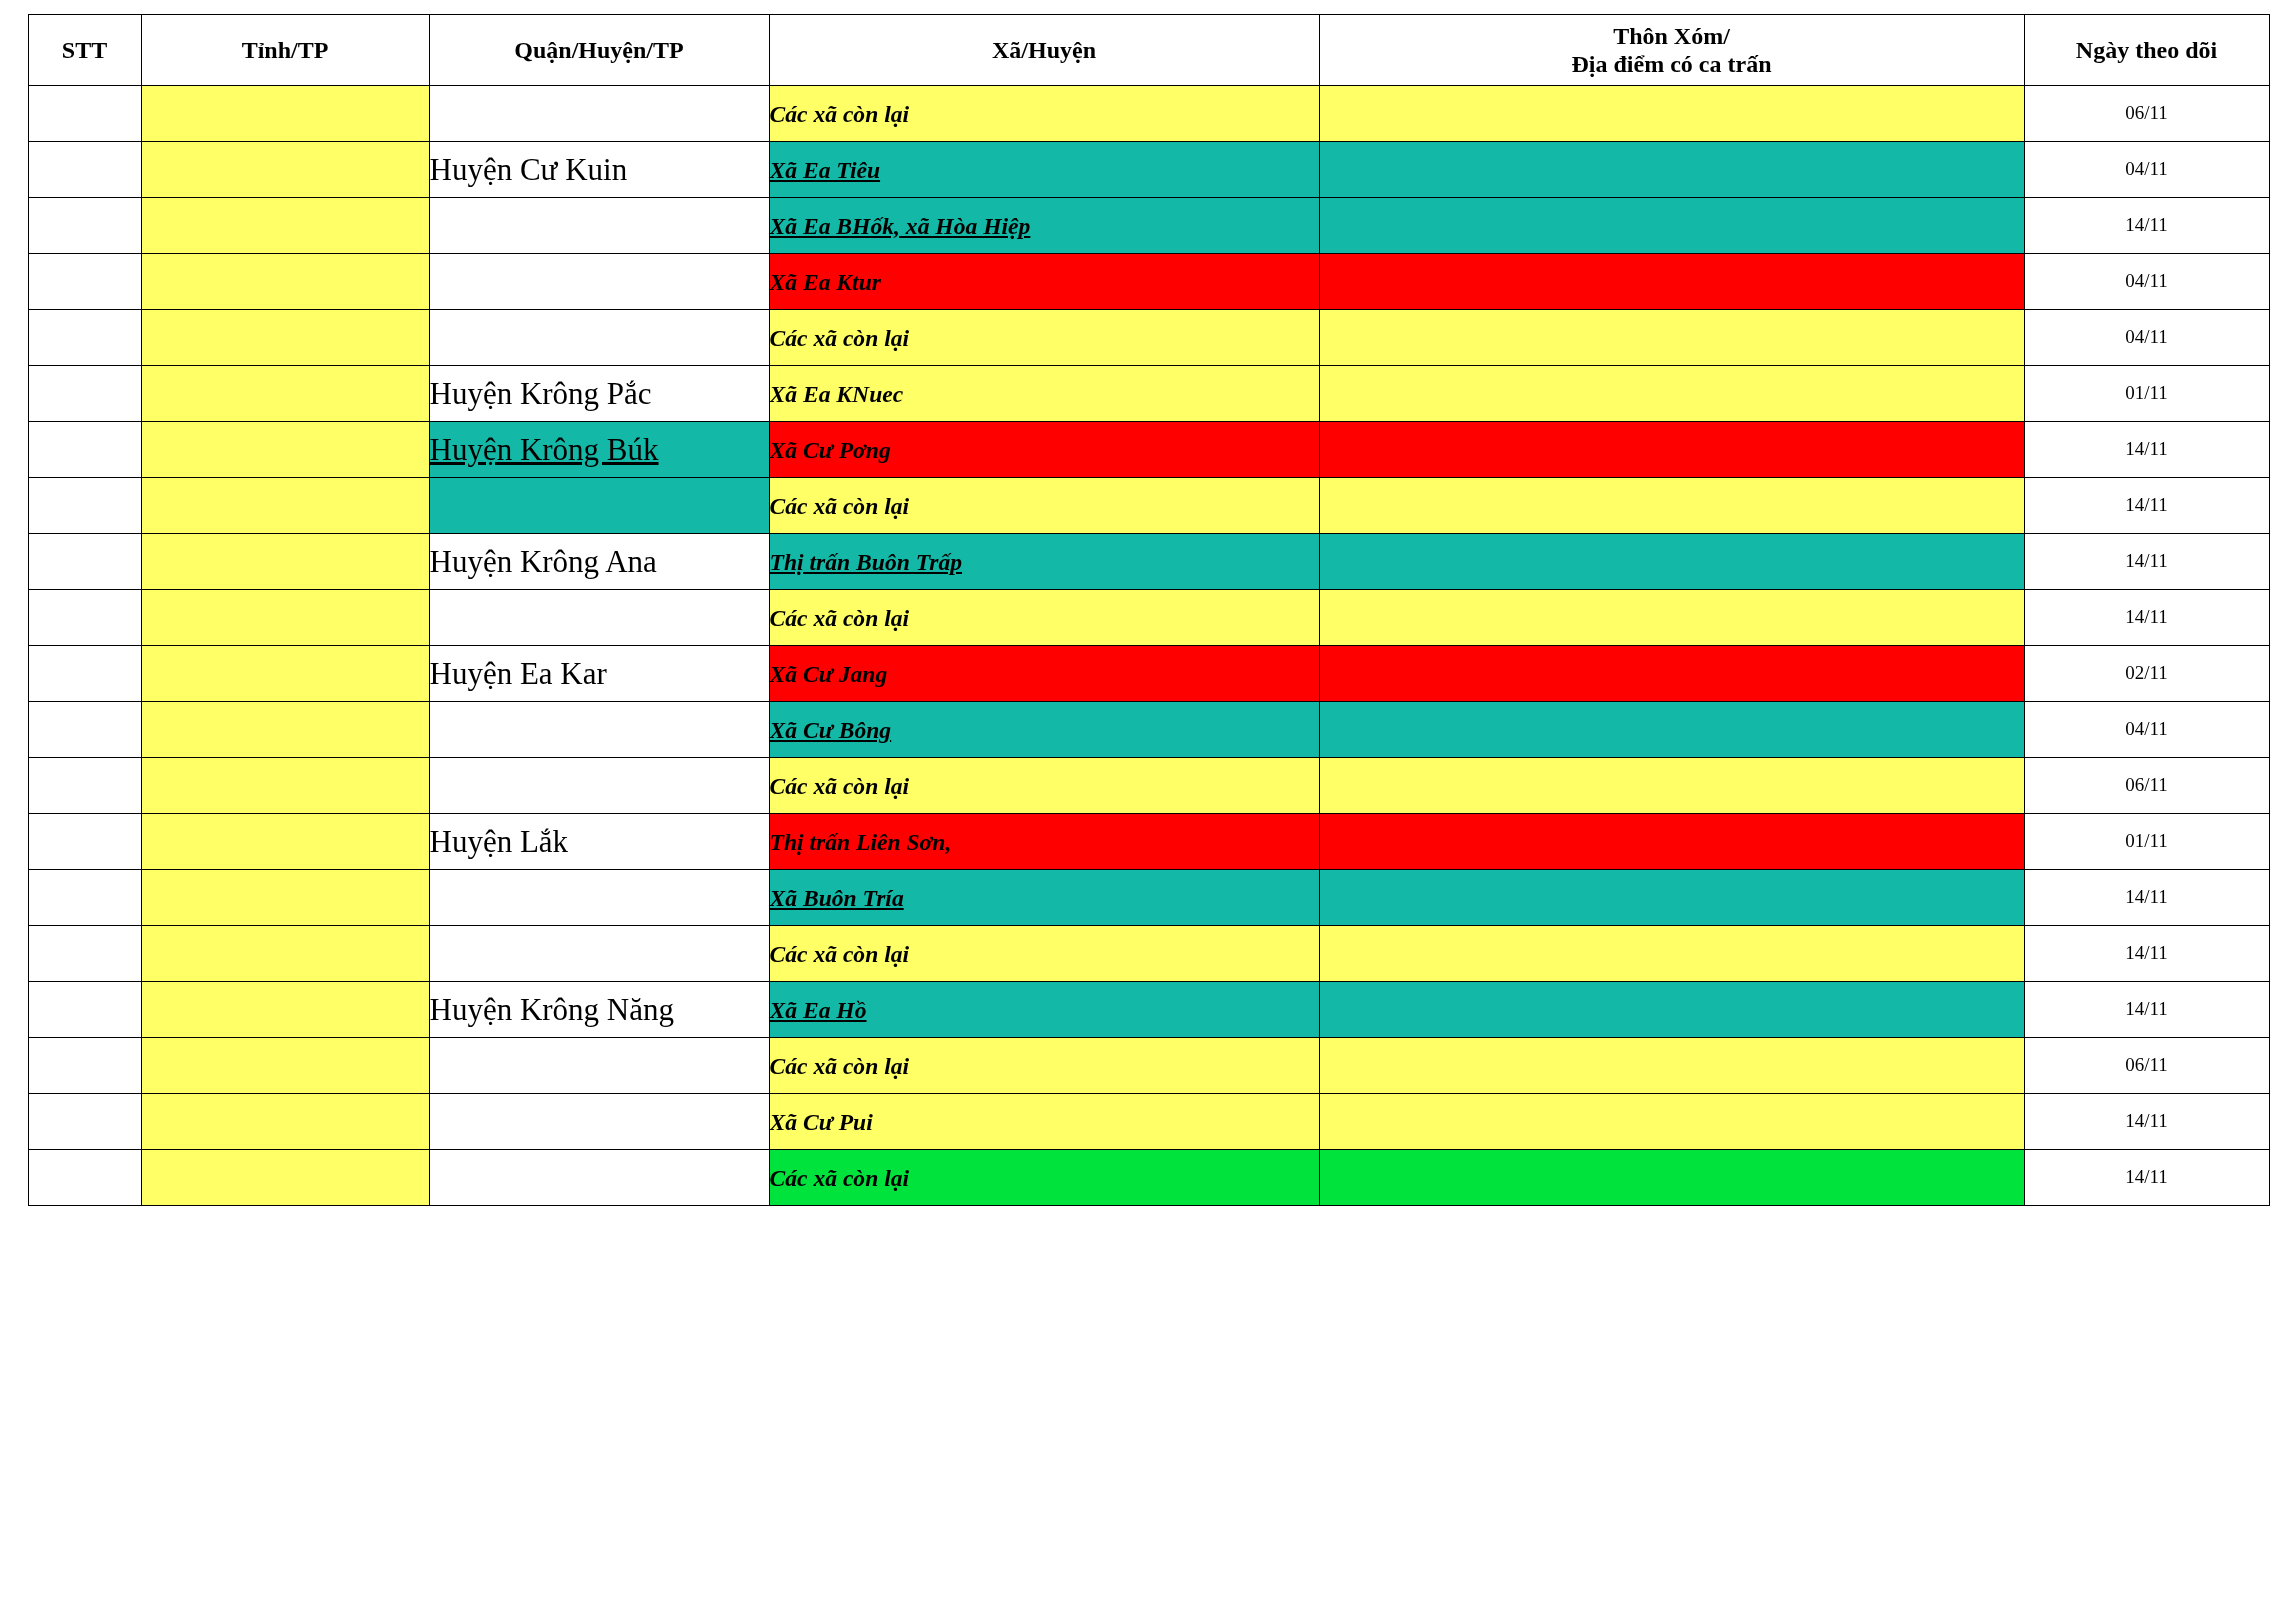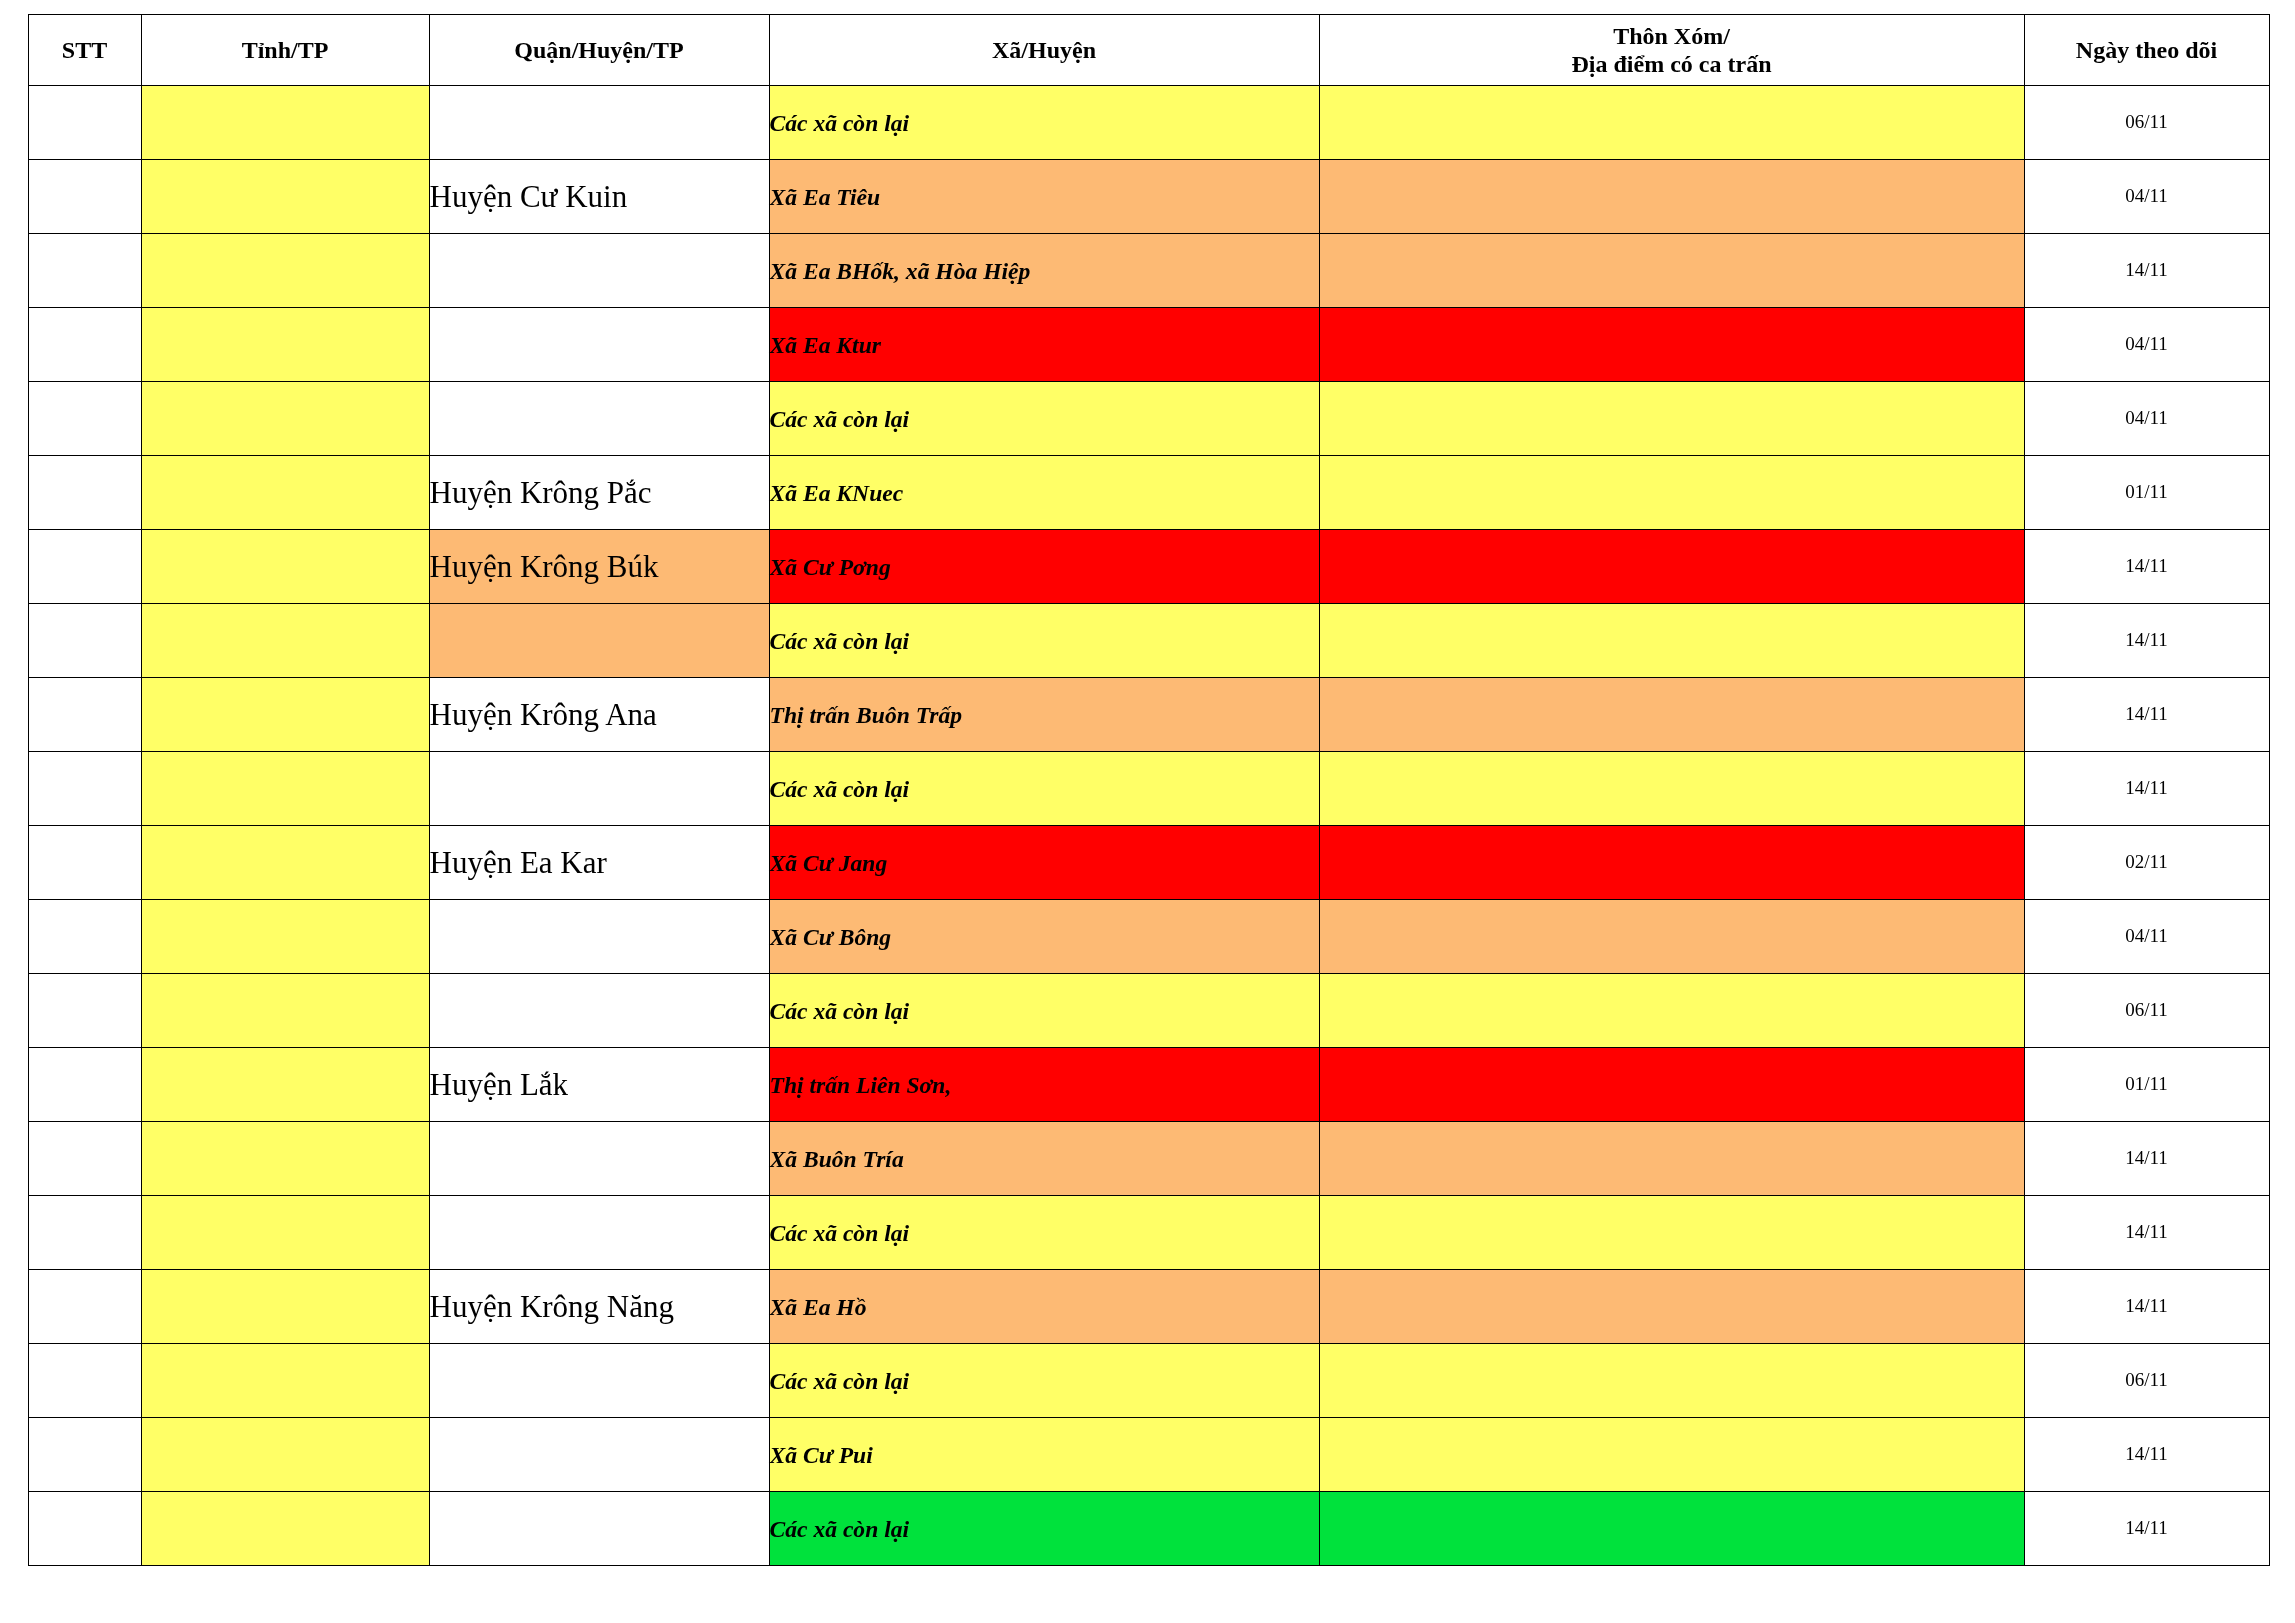--- a/index.html
+++ b/index.html
@@ -33,21 +33,21 @@
   thead th {
     height: 71px;
     font-size: 24px;
     font-weight: bold;
     text-align: center;
     line-height: 1.18;
     background: #ffffff;
     color: #000000;
     font-family: "Liberation Serif", "DejaVu Serif", serif;
   }
-  tbody tr { height: 74px; margin-top: 23px; }
+  tbody tr { height: 56px; margin-top: 23px; }
   .c-stt     { width: 113px; }
   .c-tinh    { width: 288px; }
   .c-huyen   { width: 340px; }
   .c-xa      { width: 550px; }
   .c-thon    { width: 705px; }
   .c-ngay    { width: 245px; }
 
   td.cell {
     font-size: 23.6px;
     line-height: 1.2;
@@ -67,21 +67,21 @@
   }
   td.ngay {
     text-align: center;
     font-size: 19px;
   }
   td.thon { }
   td.stt { }
 
   
   .bg-yellow { background: #ffff66; }
-  .bg-orange { background: #fdba74; }
+  .bg-orange { background: #14b8a6; text-decoration: underline; }
   .bg-red    { background: #ff0000; }
   .bg-green  { background: #00e23c; }
   .bg-white  { background: #ffffff; }
 </style>
 </head>
 <body>
 
 <div class="page">
   <table class="main">
     <colgroup>

